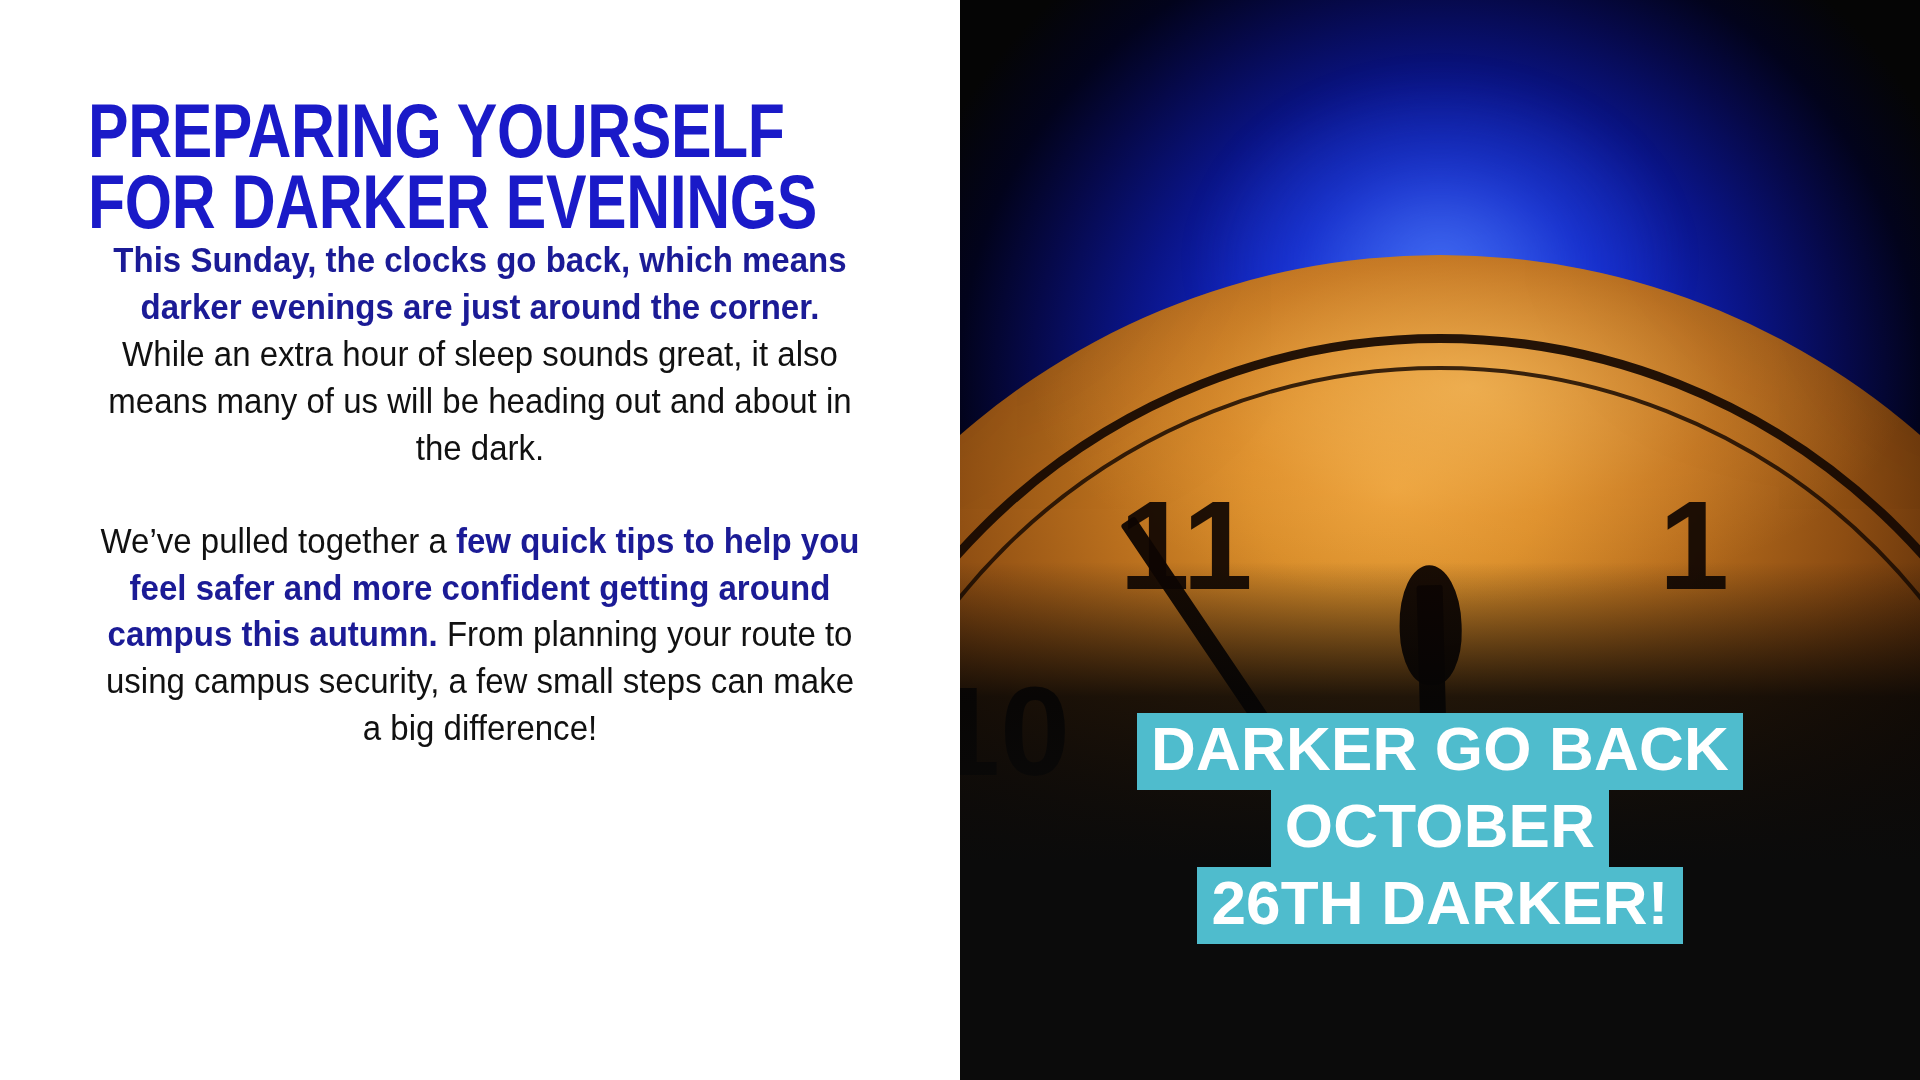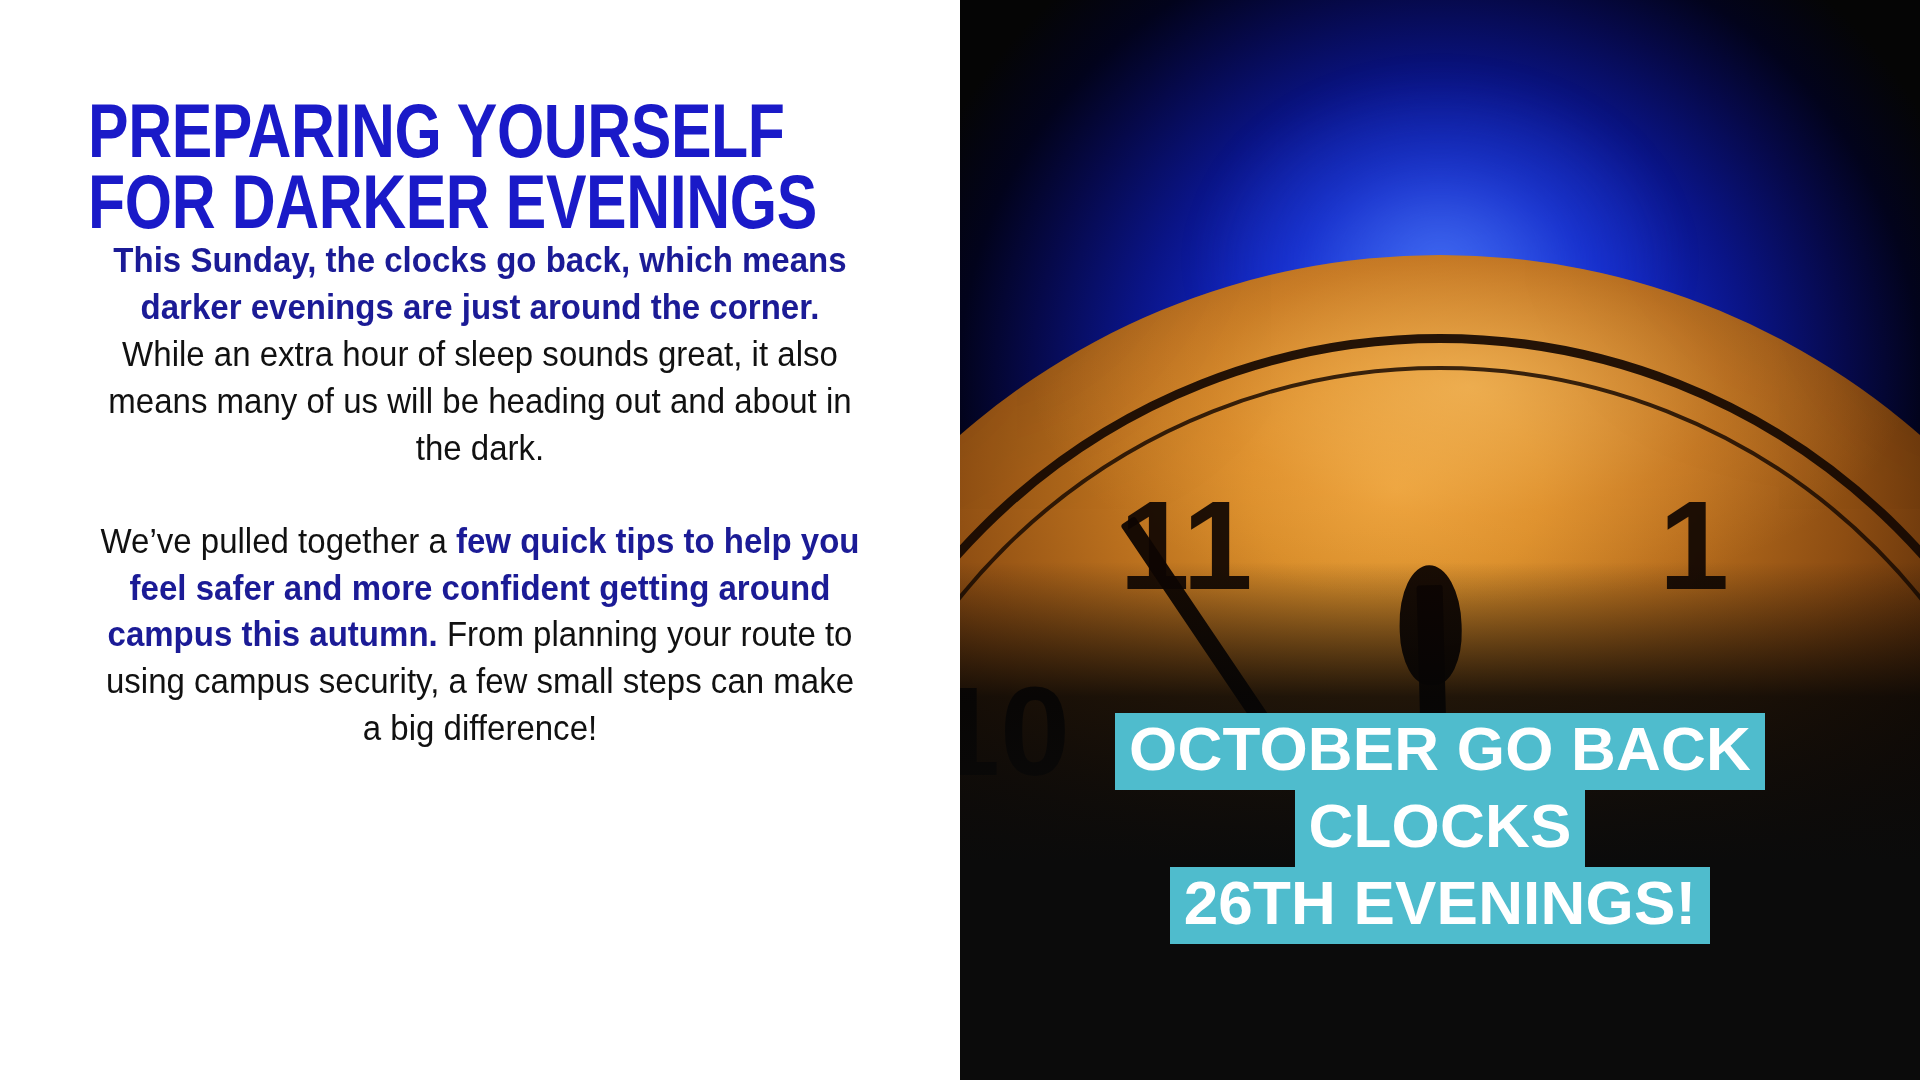--- a/index.html
+++ b/index.html
@@ -212,19 +212,19 @@
 
       <div class="hand hand-minute"></div>
       <div class="hand-lobe" style="transform:rotate(-1.5deg) translateY(-300px);"></div>
       <div class="hand hand-hour"></div>
       <div class="hub"></div>
     </div>
 
     <div class="dark-veil"></div>
 
     <div class="caption">
-      <span class="cap-line"><span>OCTOBER GO BACK</span></span>
-      <span class="cap-line"><span>CLOCKS</span></span>
-      <span class="cap-line"><span>26TH EVENINGS!</span></span>
+      <span class="cap-line"><span>DARKER GO BACK</span></span>
+      <span class="cap-line"><span>OCTOBER</span></span>
+      <span class="cap-line"><span>26TH DARKER!</span></span>
     </div>
 
   </div>
 </div>
 
 </body></html>

